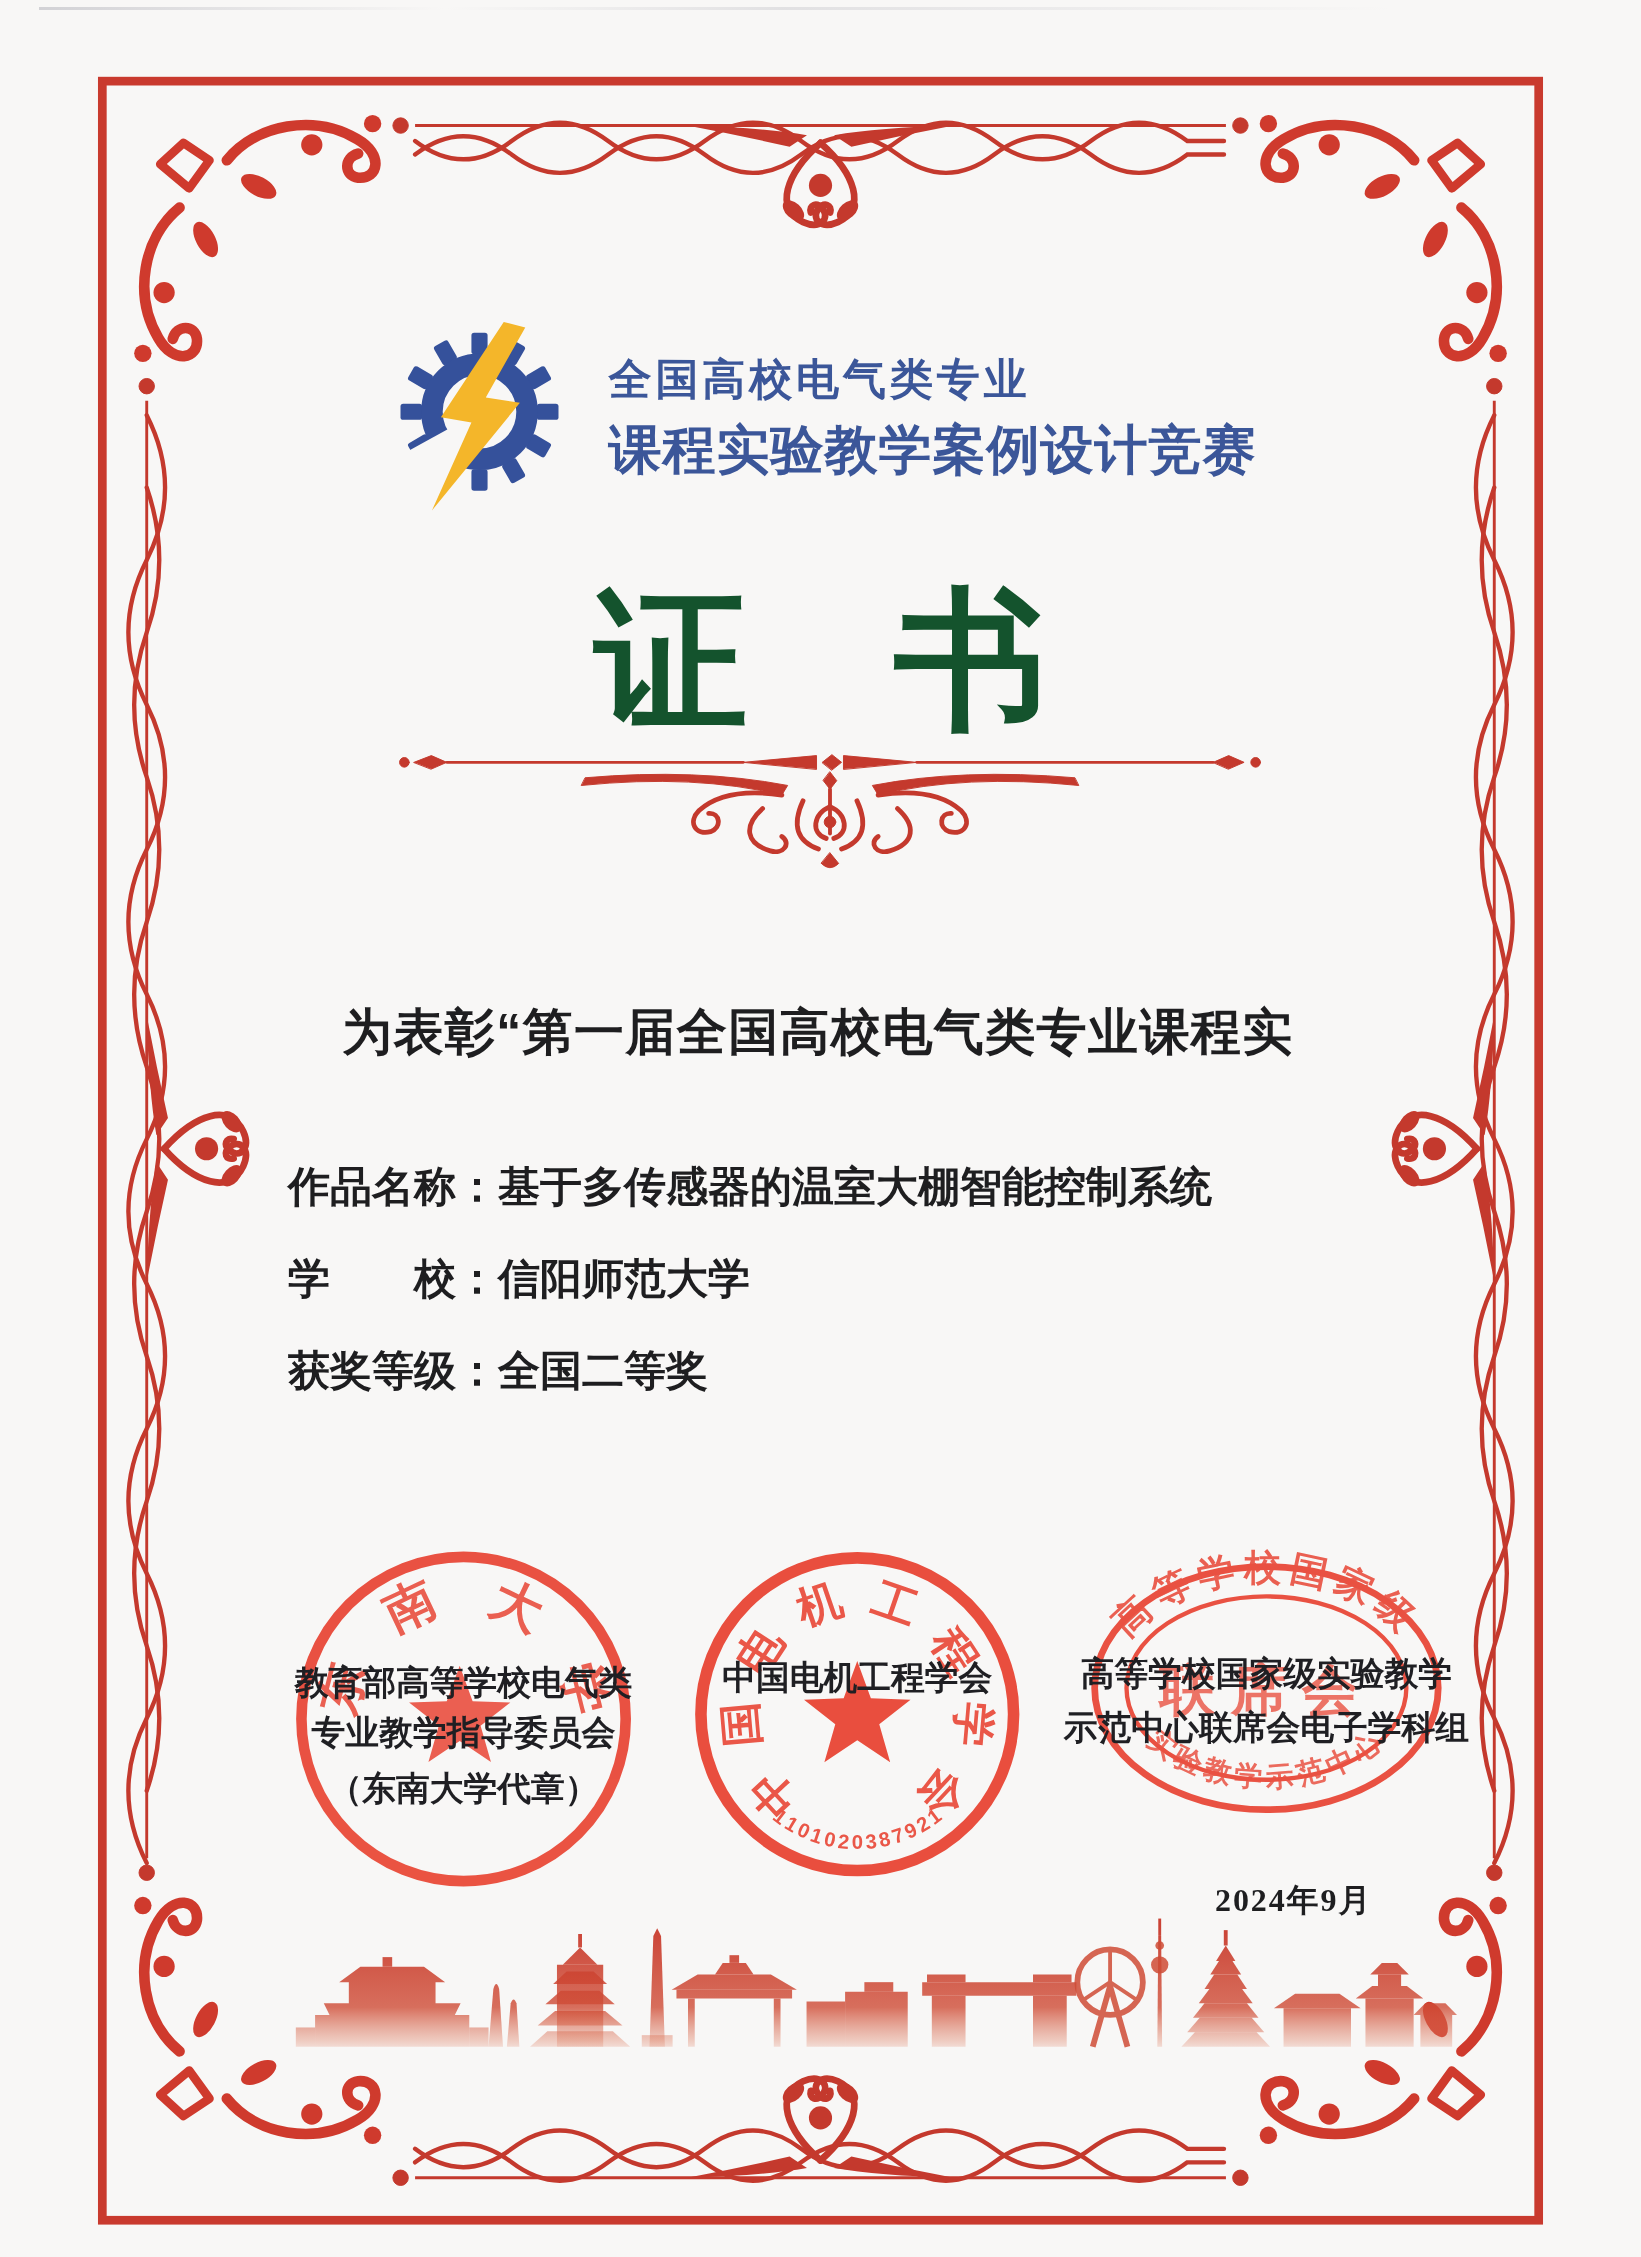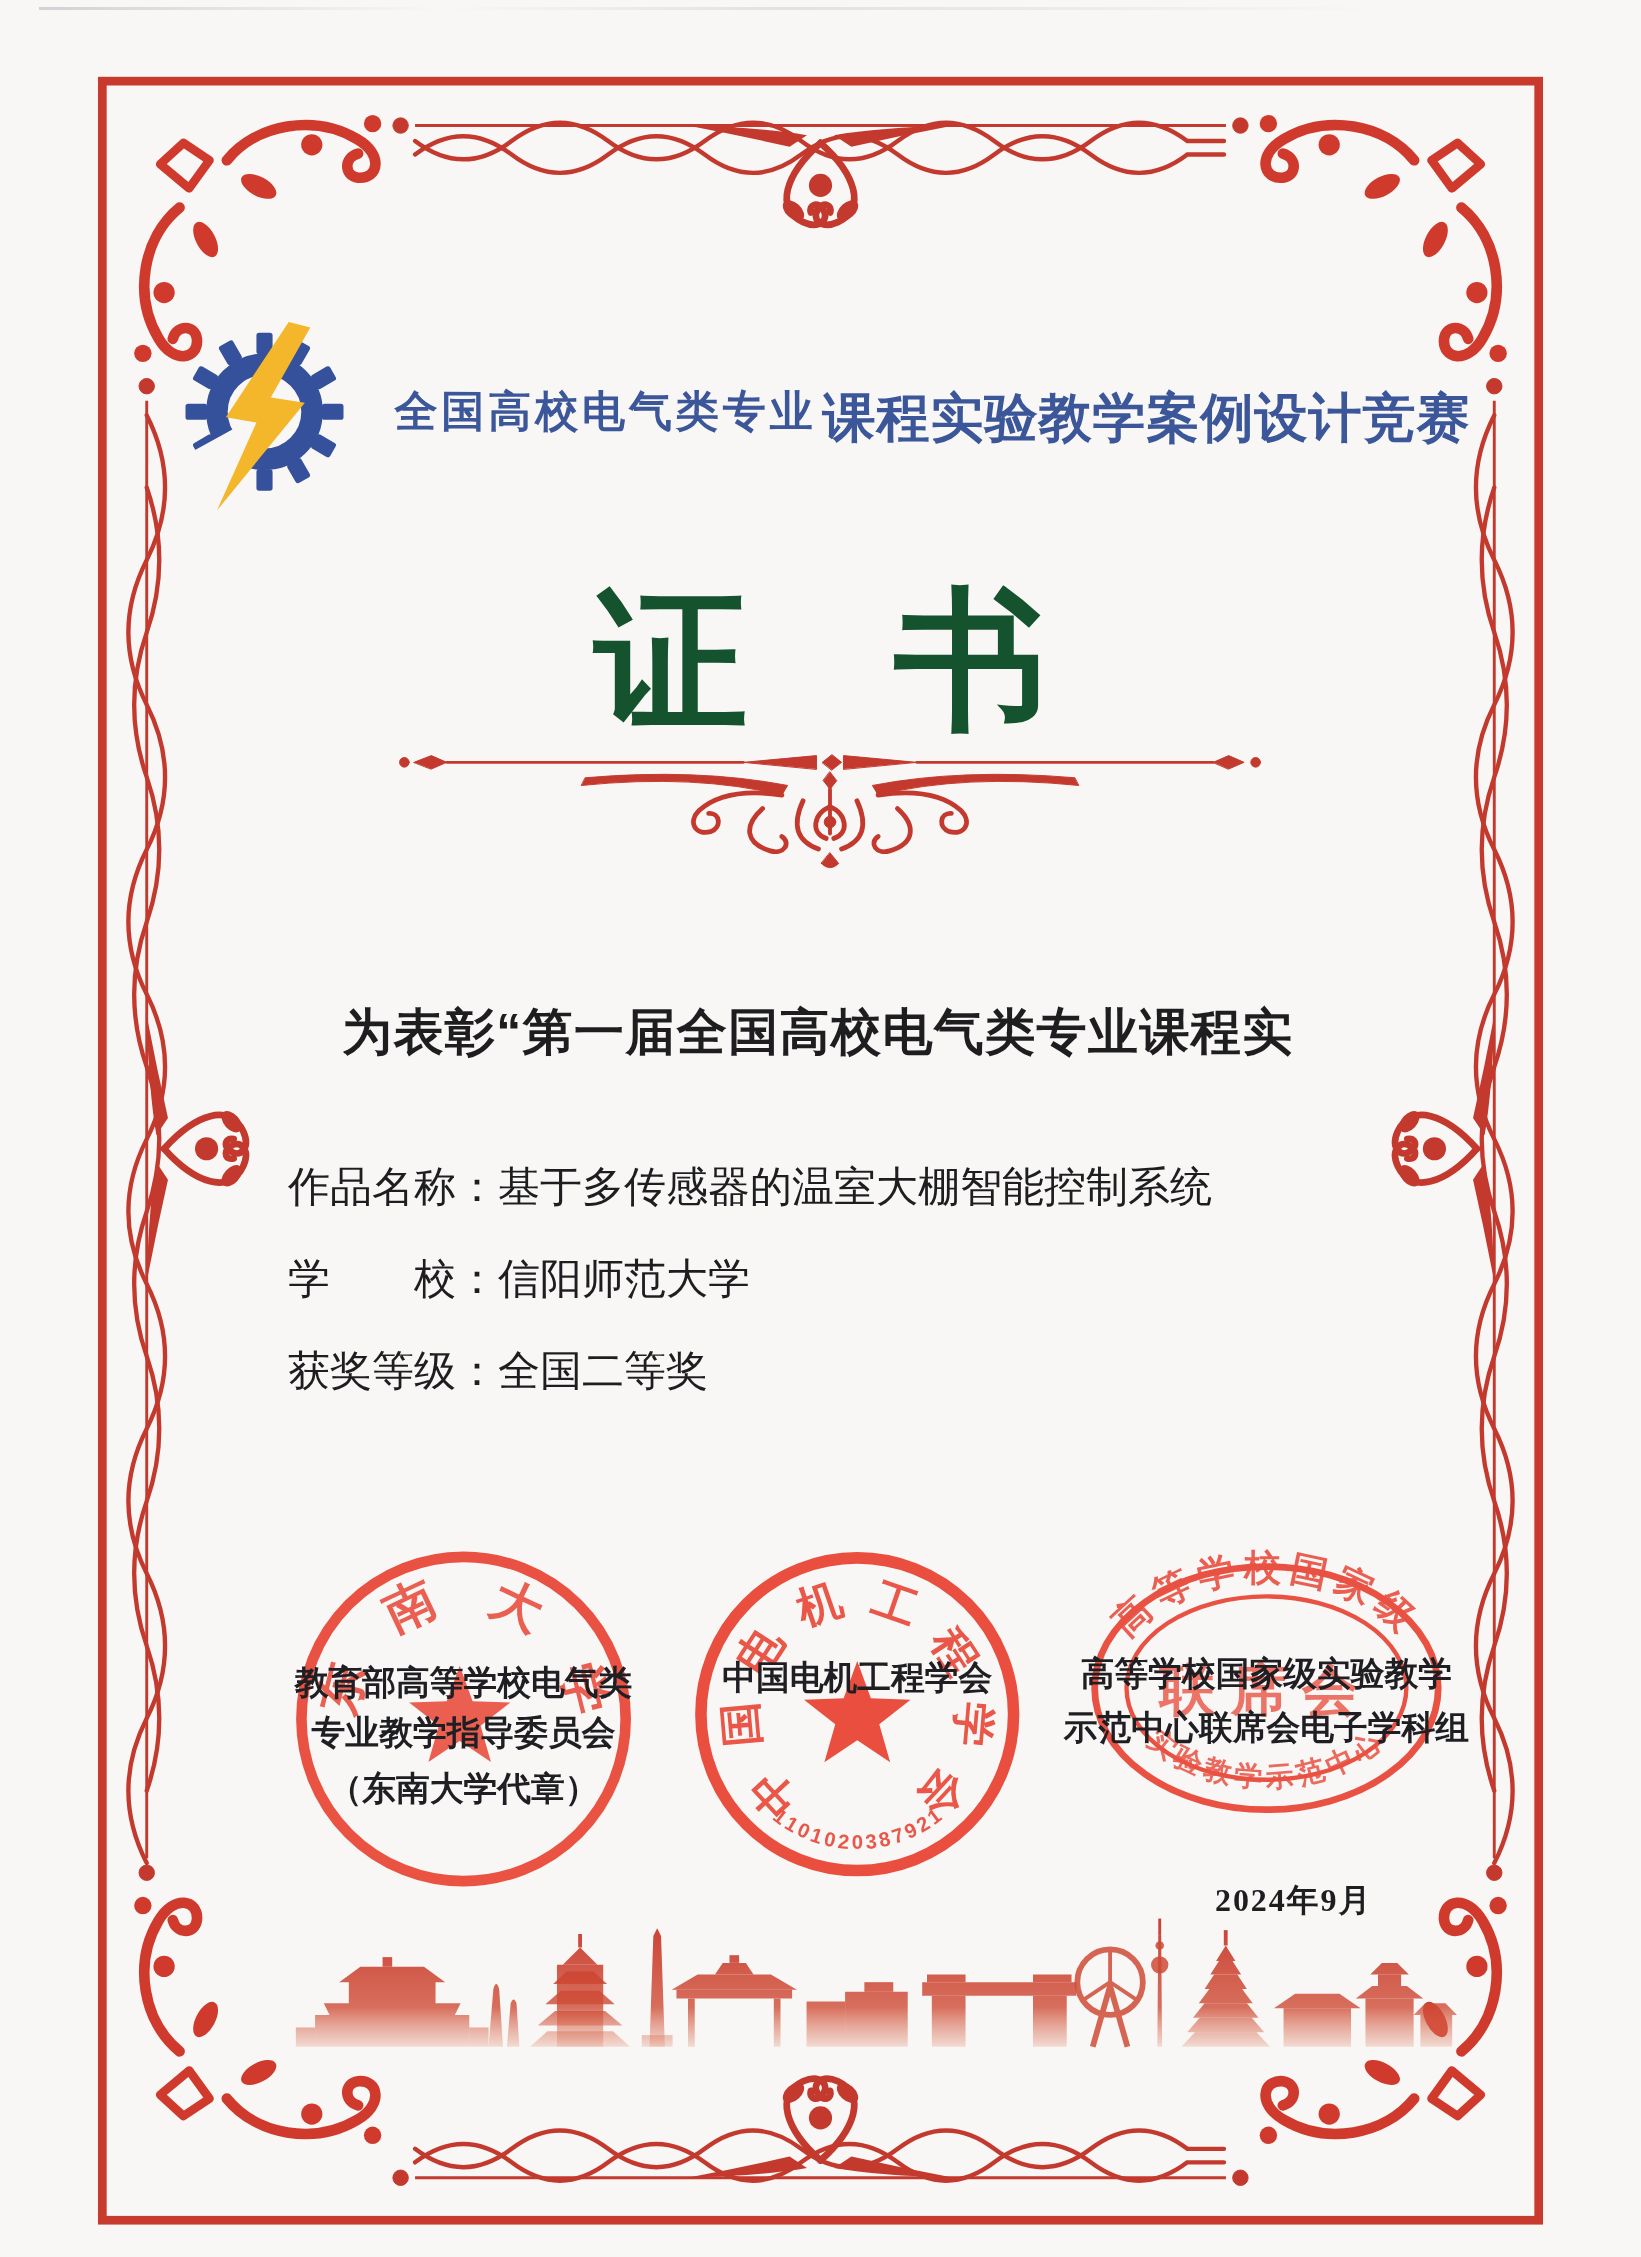--- a/index.html
+++ b/index.html
@@ -4,33 +4,33 @@
 <style>
   html,body{margin:0;padding:0;background:#dddcde;}
   .page{position:relative;width:1641px;height:2257px;background:#f8f7f6;overflow:hidden;
         font-family:"Liberation Sans","DejaVu Sans",sans-serif;color:#1e1e20;}
   .frame-svg{position:absolute;left:0;top:0;width:1641px;height:2257px;}
   .scan-streak{position:absolute;top:6.8px;left:39px;width:1352px;height:2.9px;
                background:linear-gradient(90deg,#b9b9c0,rgba(185,185,192,0) 30%,rgba(185,185,192,.6) 55%,rgba(185,185,192,0));opacity:.6;}
   .logo-row{position:absolute;left:0;right:0;top:322px;display:flex;justify-content:center;
             align-items:center;gap:35px;}
   .gear-svg{width:189px;height:193px;flex:0 0 auto;}
-  .logo-text{display:flex;flex-direction:row;gap:6px;}
+  .logo-text{display:flex;flex-direction:column;gap:6px;}
   .logo-line1{font-size:43px;font-weight:700;color:#3b5699;letter-spacing:3.9px;}
   .logo-line2{font-size:53px;font-weight:700;color:#3b5699;letter-spacing:1px;}
   .title{position:absolute;left:0;right:0;top:585px;text-align:center;
          font-family:"Liberation Serif","DejaVu Serif",serif;font-weight:700;
          font-size:153px;color:#14532d;line-height:1;}
   .title span{display:inline-block;margin:0 54px;}
   .divider-svg{position:absolute;left:241px;top:745px;width:1178px;height:130px;}
   .body-text{position:absolute;left:288px;top:992px;width:1077px;
              font-size:50px;font-weight:700;line-height:80px;letter-spacing:1.4px;}
   .body-line1{text-indent:54px;}
   .fields{position:absolute;left:288px;top:1159px;}
-  .field-row{font-size:42px;font-weight:400;line-height:56px;margin-bottom:36px;white-space:pre;}
+  .field-row{font-size:42px;font-weight:700;line-height:56px;margin-bottom:36px;white-space:pre;}
   .stamps-svg{position:absolute;left:270px;top:1526px;width:1217px;height:386px;}
   .stamps-svg text{font-family:"Liberation Sans","DejaVu Sans",sans-serif;}
   .date{position:absolute;left:1215px;top:1879px;font-size:32px;font-weight:700;letter-spacing:1.9px;font-family:Liberation Serif, serif;}
   .skyline-svg{position:absolute;left:290px;top:1907px;width:1168px;height:159px;}
 </style>
 </head>
 <body>
 
 <div class="page">
 

